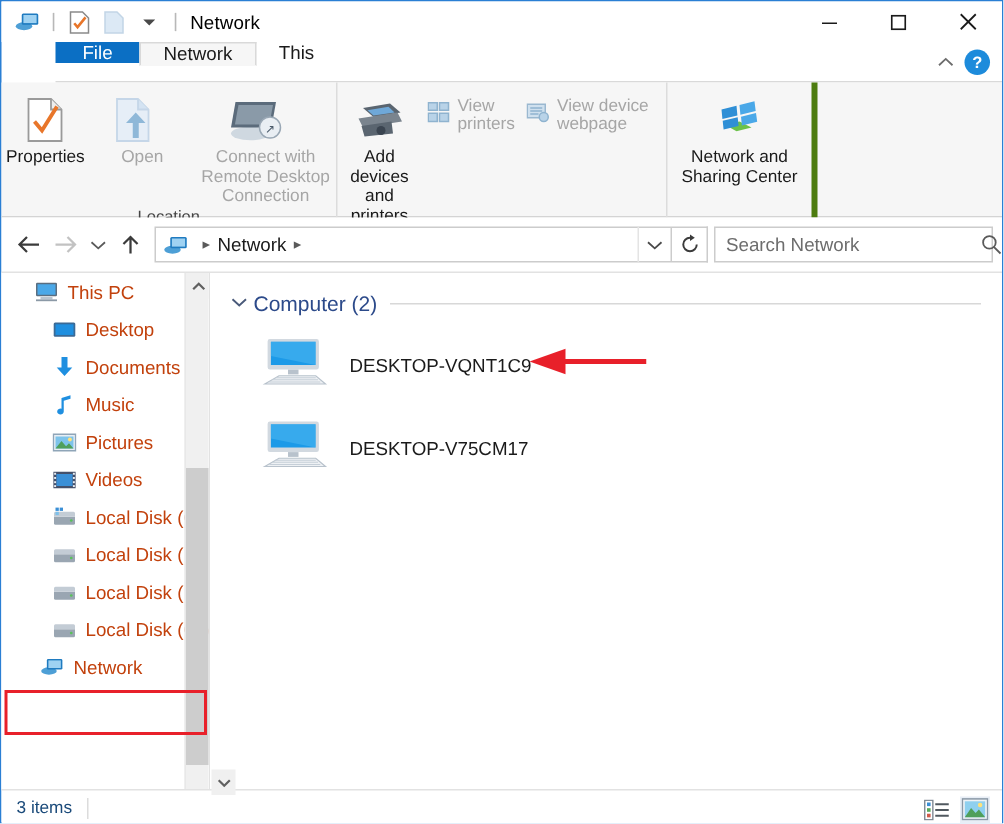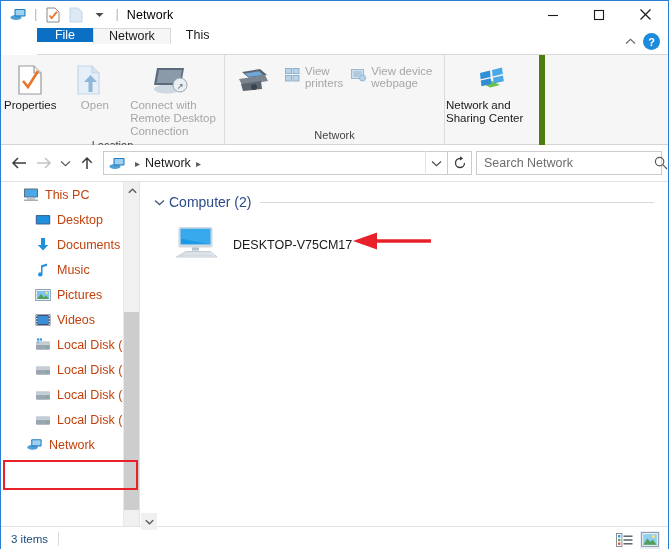--- a/index.html
+++ b/index.html
@@ -123,21 +123,21 @@
     text-align: center;
     line-height: 14px;
   }
   .bigbtn {
     width: 62px;
     display: flex; flex-direction: column; align-items: center;
     padding-top: 4px;
   }
   .bigbtn .ico { height: 34px; display:flex; align-items:center; justify-content:center;}
   .bigbtn .lbl {
-    font-size: 11.5px; color: #1a1a1a; 
+    font-size: 11.5px; color: #1a1a1a; text-align: center;
     line-height: 13px; margin-top: 2px;
   }
   .bigbtn.disabled .lbl { color: #a6a6a6; margin-left: 12px; }
   .bigbtn.wide { width: 112px; }
   .bigbtn.w80 { width: 80px; }
   .bigbtn.w88 { width: 92px; }
   .smallbtn {
     display: flex; align-items: center; gap: 5px;
     height: 22px; padding: 0 4px;
   }
@@ -428,20 +428,21 @@
         <div class="bigbtn w80">
           <div class="ico">
             <svg width="38" height="32" viewBox="0 0 38 32">
               <path d="M8 8 L26 5 L33 11 L15 14 z" fill="#5a6570"></path>
               <path d="M11 9.5 L25 7.2 L29 11 L15 13 z" fill="#6fa8d8"></path>
               <path d="M5 15 L31 11 L34 17 L8 21 z" fill="#7a848e"></path>
               <path d="M7 20 L27 17 L28 25 L9 27 z" fill="#5a6570"></path>
               <circle cx="20" cy="23" r="3" fill="#3a4450"></circle>
             </svg>
           </div>
+          <div class="lbl">Add devices and printers</div>
         </div>
         <div class="smallcol">
           <div class="smallbtn">
             <span class="ico">
               <svg width="15" height="14" viewBox="0 0 15 14">
                 <rect x="0.5" y="0.5" width="6" height="5" fill="#b9d3e8" stroke="#8fb3cf"></rect>
                 <rect x="8" y="0.5" width="6" height="5" fill="#b9d3e8" stroke="#8fb3cf"></rect>
                 <rect x="0.5" y="7.5" width="6" height="5.5" fill="#b9d3e8" stroke="#8fb3cf"></rect>
                 <rect x="8" y="7.5" width="6" height="5.5" fill="#b9d3e8" stroke="#8fb3cf"></rect>
               </svg>
@@ -458,21 +459,21 @@
                 <circle cx="11.5" cy="10" r="3" fill="#b9d3e8" stroke="#8fb3cf"></circle>
               </svg>
             </span>
             <span class="lbl">View device webpage</span>
           </div>
         </div>
       </div>
       <div class="rgroup-title">Network</div>
     </div>
 
-    <div class="rgroup" style="width:100px; border-right:6px solid #4d7c0f;gap:17px;">
+    <div class="rgroup" style="width:100px; border-right:4px solid #4d7c0f;gap:17px;">
       <div class="rgroup-body" style="justify-content:center;">
         <div class="bigbtn w88">
           <div class="ico">
             <svg width="36" height="32" viewBox="0 0 36 32">
               <path d="M8 19 L18 17 L26 21 L16 23.5 z" fill="#6cc24a"></path>
               <path d="M6 9 L16 6.5 L16.6 13 L6.6 15.3 z" fill="#2f8fd6"></path>
               <path d="M18 6 L28 3.5 L28.8 10 L18.6 12.5 z" fill="#4aa8e8"></path>
               <path d="M6.8 16.5 L16.8 14.2 L17.4 20 L7.4 22.3 z" fill="#2f8fd6"></path>
               <path d="M19 13.8 L29 11.4 L29.8 17.2 L19.6 19.6 z" fill="#4aa8e8"></path>
             </svg>
@@ -697,20 +698,37 @@
       <div id="grouphdr">
         <span class="grp-chev">
           <svg width="11" height="7" viewBox="0 0 11 7">
               <path d="M1 1.5 L5.5 5.6 L10 1.5" fill="none" stroke="#4a5a7a" stroke-width="1.3"></path>
             </svg>
         </span>
         <span class="grp-label">Computer (2)</span>
         <span class="grp-line"></span>
       </div>
 
+      <div class="item-row" style="margin-top:8px;">
+        <span>
+          <svg width="44" height="40" viewBox="0 0 44 40">
+            <path d="M5 4 h31 a1.6 1.6 0 0 1 1.6 1.6 v17.2 a1.6 1.6 0 0 1 -1.6 1.6 h-31 a1.6 1.6 0 0 1 -1.6 -1.6 v-17.2 a1.6 1.6 0 0 1 1.6 -1.6 z" fill="#d2d9e0"></path>
+            <path d="M5.6 5.8 h29.8 v15.6 h-29.8 z" fill="#1c9ae8"></path>
+            <path d="M5.6 5.8 h29.8 v15.6 l-29.8 -6 z" fill="#4fb8f0" opacity="0.55"></path>
+            <rect x="17" y="24.4" width="7" height="3.2" fill="#b8c2cc"></rect>
+            <path d="M1.5 34 L11 28.5 h24.5 L42 34 z" fill="#eef1f4" stroke="#b8c2cc" stroke-width="0.8"></path>
+            <g stroke="#c6cfd8" stroke-width="0.7">
+              <line x1="4.5" y1="32.6" x2="38.5" y2="32.6"></line>
+              <line x1="6.5" y1="31.2" x2="37" y2="31.2"></line>
+              <line x1="8.5" y1="29.8" x2="35.5" y2="29.8"></line>
+            </g>
+          </svg>
+        </span>
+        <span class="label">DESKTOP-VQNT1C9</span>
+      </div>
 
       <div class="item-row" style="margin-top:9px;">
         <span>
           <svg width="44" height="40" viewBox="0 0 44 40">
             <path d="M5 4 h31 a1.6 1.6 0 0 1 1.6 1.6 v17.2 a1.6 1.6 0 0 1 -1.6 1.6 h-31 a1.6 1.6 0 0 1 -1.6 -1.6 v-17.2 a1.6 1.6 0 0 1 1.6 -1.6 z" fill="#d2d9e0"></path>
             <path d="M5.6 5.8 h29.8 v15.6 h-29.8 z" fill="#1c9ae8"></path>
             <path d="M5.6 5.8 h29.8 v15.6 l-29.8 -6 z" fill="#4fb8f0" opacity="0.55"></path>
             <rect x="17" y="24.4" width="7" height="3.2" fill="#b8c2cc"></rect>
             <path d="M1.5 34 L11 28.5 h24.5 L42 34 z" fill="#eef1f4" stroke="#b8c2cc" stroke-width="0.8"></path>
             <g stroke="#c6cfd8" stroke-width="0.7">

